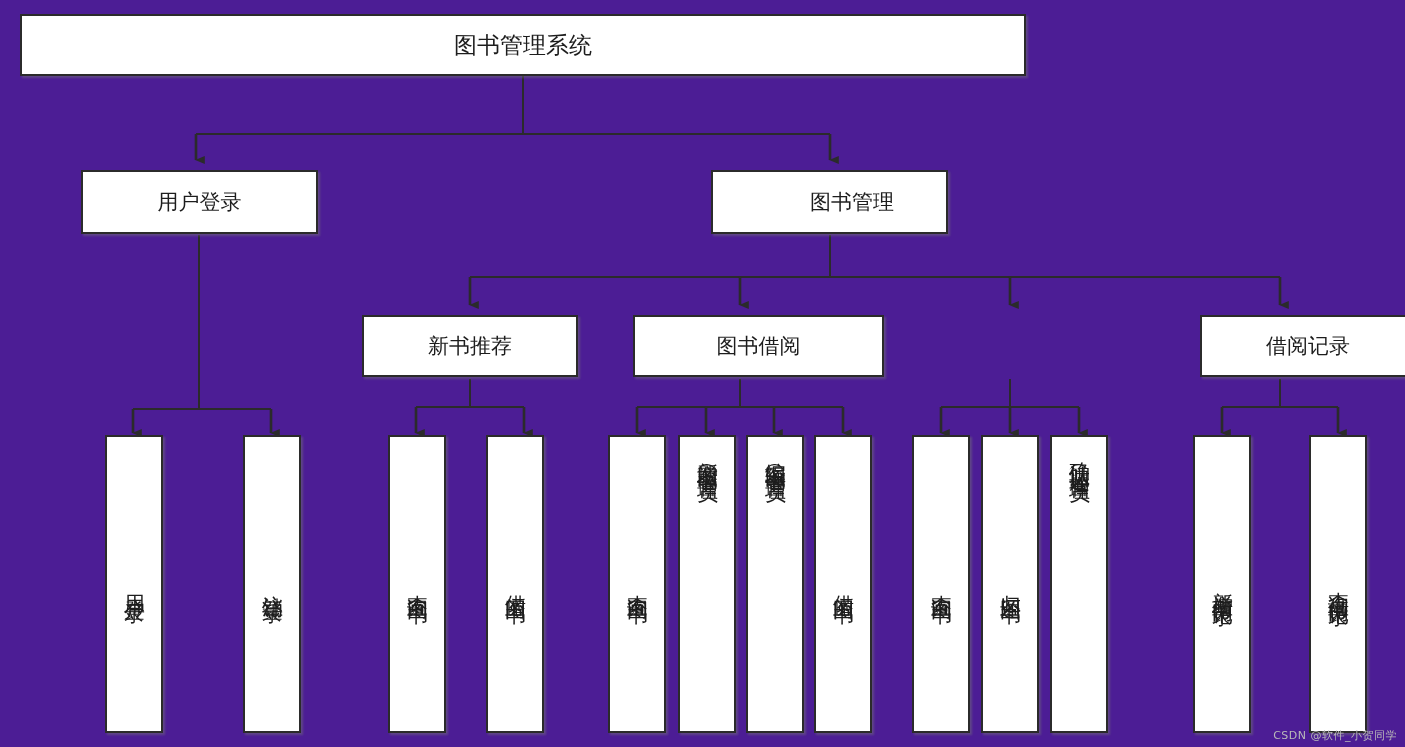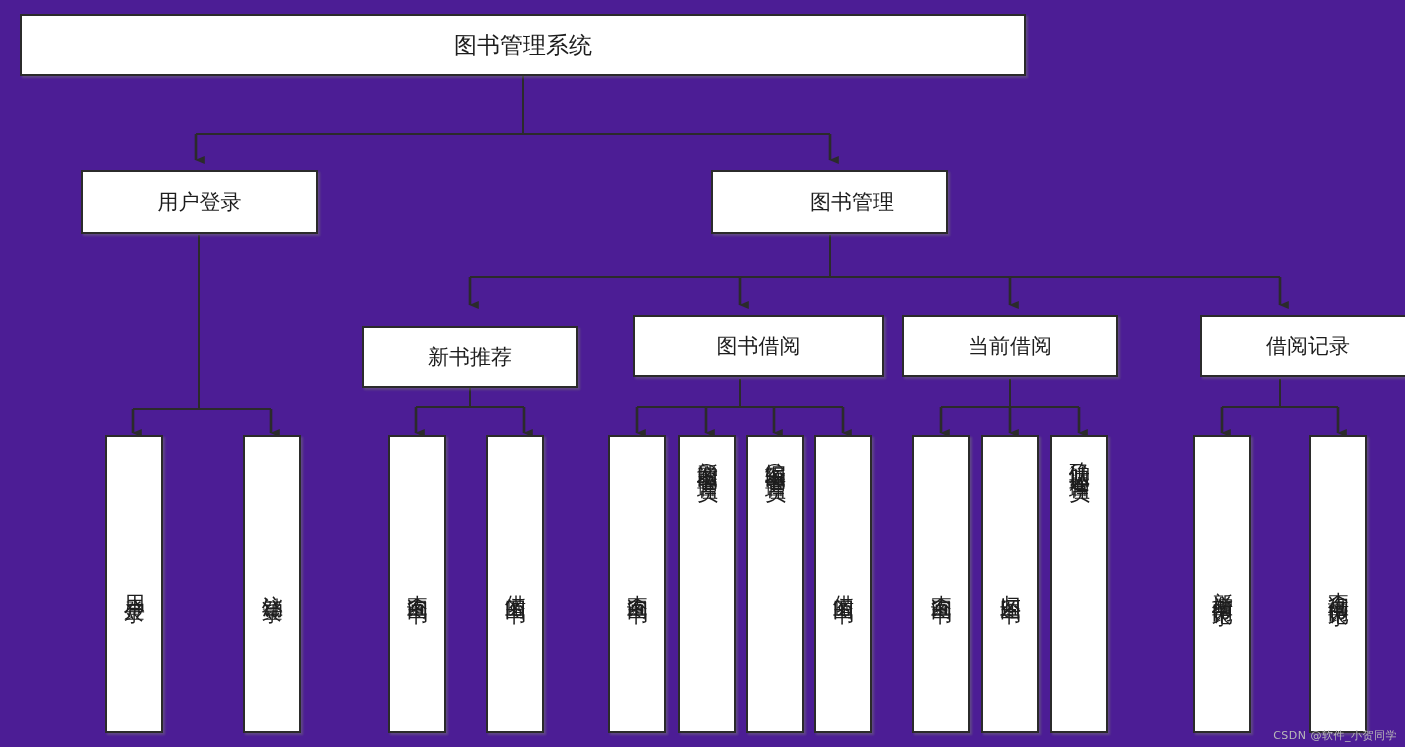--- a/index.html
+++ b/index.html
@@ -154,31 +154,28 @@
   </div>
 
   <div class="node branch" style="left:81px; top:170px; width:237px; height:64px;">
     <span class="label">用户登录</span>
   </div>
 
   <div class="node branch" style="left:711px; top:170px; width:237px; height:64px;padding-left:45px;">
     <span class="label">图书管理</span>
   </div>
 
-  <div class="node section" style="left:362px; top:326px; width:216px; height:62px;">
+  <div class="node section" style="left:362px; top:315px; width:216px; height:62px;">
     <span class="label">新书推荐</span>
   </div>
 
   <div class="node section" style="left:633px; top:315px; width:251px; height:62px;">
     <span class="label">图书借阅</span>
   </div>
 
-  <div class="node section" style="left:902px; top:315px; width:216px; height:62px;">
-    <span class="label">当前借阅</span>
-  </div>
 
   <div class="node section" style="left:1200px; top:315px; width:216px; height:62px;">
     <span class="label">借阅记录</span>
   </div>
 
   <div class="node leaf center" style="left:105px; top:435px; width:58px; height:298px;">
     <span class="label">用户登录</span>
   </div>
 
   <div class="node leaf center" style="left:243px; top:435px; width:58px; height:298px;">

